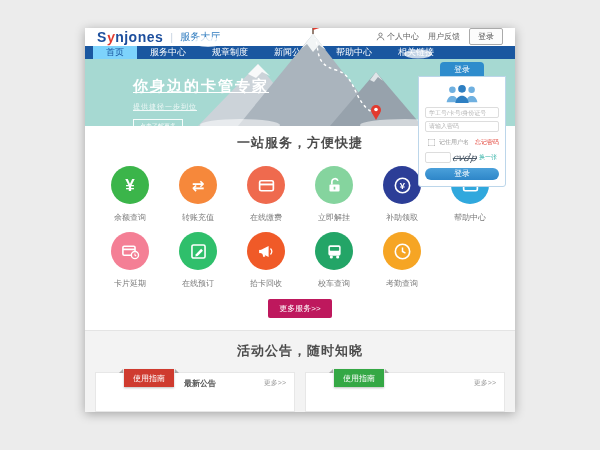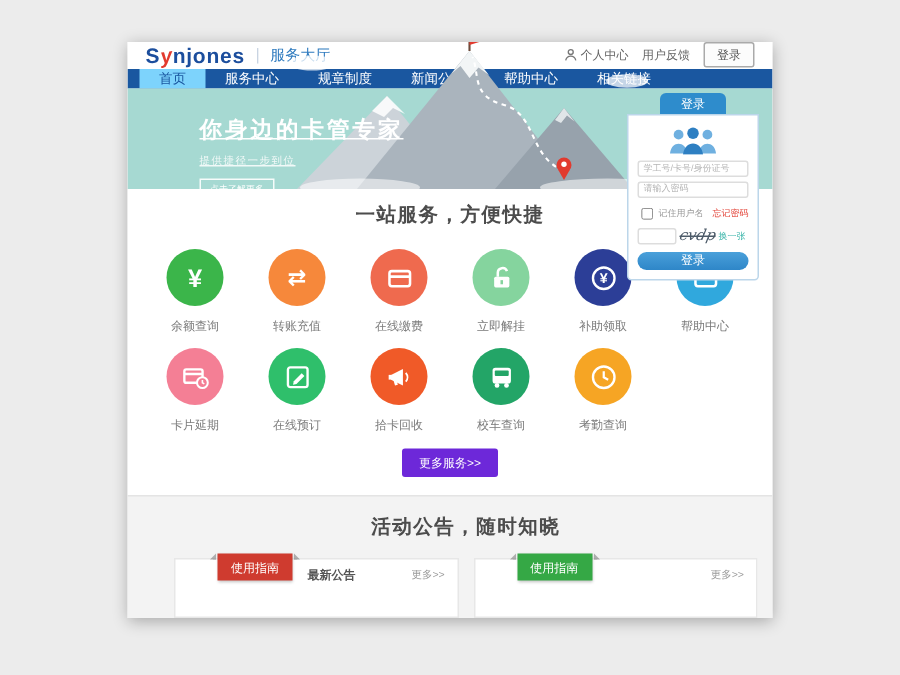--- a/index.html
+++ b/index.html
@@ -59,25 +59,25 @@
 
   
   .services { background:#fff; padding-top:8px; text-align:center; }
   .sec-title { font-size:13px; color:#4c4c4c; font-weight:600; letter-spacing:1px; }
   .grid { width:408px; margin:14px auto 0; display:grid; grid-template-columns:repeat(6,1fr); row-gap:9px; }
   .svc { display:flex; flex-direction:column; align-items:center; cursor:pointer; }
   .circle { width:38px; height:38px; border-radius:50%; display:flex; align-items:center; justify-content:center; }
   .circle svg { width:19px; height:19px; }
   .circle .g { color:#fff; font-size:17px; font-weight:bold; line-height:1; }
   .svc-label { font-size:8px; color:#7a7a7a; margin-top:8px; }
-  .more-btn { display:inline-block; margin:10px auto 12px; background:#6d28d9; color:#fff; font-size:8px;
+  .more-btn { display:inline-block; margin:10px auto 12px; background:#be185d; color:#fff; font-size:8px;
               padding:4px 11px; border-radius:2px; cursor:pointer;text-align:center; }
 
   
-  .ann { flex:1; background:#f3f3f3; border-top:1px solid #e4e4e4; text-align:center; padding-top:11px;padding-left:21px; }
+  .ann { flex:1; background:#f3f3f3; border-top:1px solid #e4e4e4; text-align:center; padding-top:11px; }
   .panels { display:flex; gap:10px; padding:0 10px; margin-top:12px; }
   .panel { flex:1; background:#fff; border:1px solid #e7e7e7; height:40px; position:relative;
            display:flex; align-items:flex-start; }
   .ribbon { position:relative; top:-4px; margin-left:28px; color:#fff; font-size:8px; padding:4px 9px 3px;
             cursor:pointer; box-shadow:0 1px 2px rgba(0,0,0,.25); }
   .ribbon:before { content:""; position:absolute; left:-5px; top:0; border:2.5px solid transparent;
                    border-right-color:rgba(0,0,0,.28); border-bottom-color:rgba(0,0,0,.28); }
   .ribbon:after  { content:""; position:absolute; right:-5px; top:0; border:2.5px solid transparent;
                    border-left-color:rgba(0,0,0,.28); border-bottom-color:rgba(0,0,0,.28); }
   .panel-tab { font-size:8px; color:#555; padding:5px 10px; cursor:pointer;font-weight:bold; }

